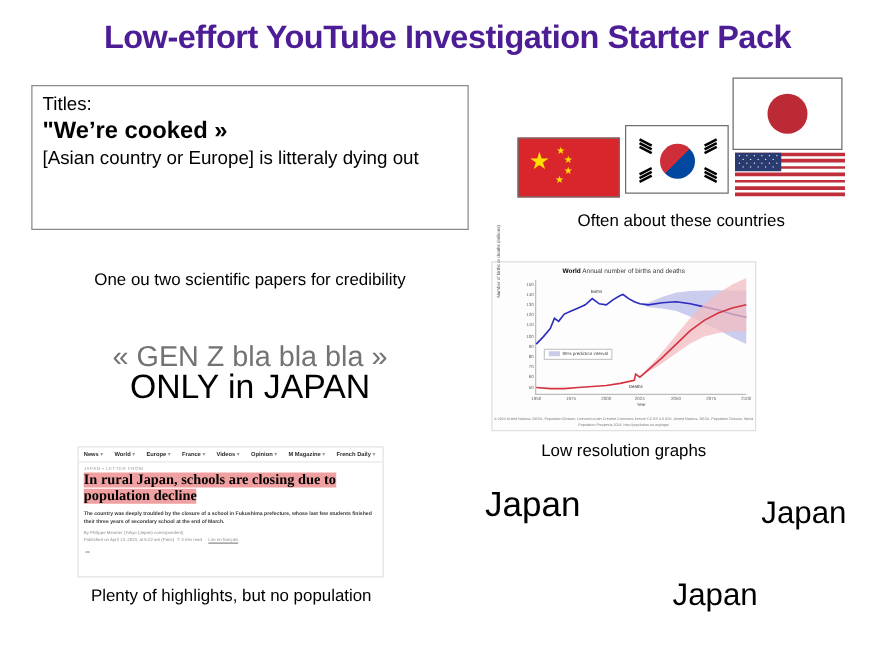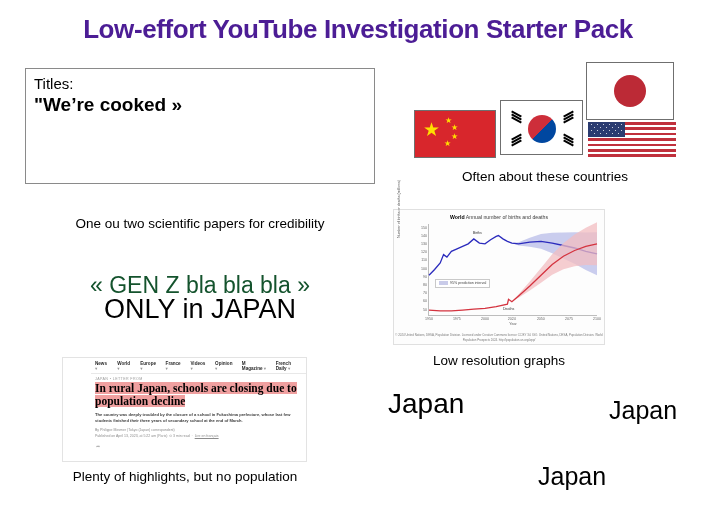--- a/index.html
+++ b/index.html
@@ -60,26 +60,26 @@
   .ytick{position:absolute;right:100%;margin-right:2px;font-size:3.6px;color:#666;transform:translateY(-50%);}
   .xtick{position:absolute;top:100%;margin-top:2px;font-size:3.6px;color:#666;transform:translateX(-50%);}
   #xlabel{position:absolute;left:50%;top:100%;margin-top:7px;transform:translateX(-50%);font-size:3.6px;color:#555;}
   #legend{position:absolute;left:6px;top:60%;border:.5px solid #c9c9c9;background:#fff;
     padding:1.5px 3px;font-size:3.6px;color:#444;display:flex;align-items:center;gap:2px;white-space:nowrap;}
   #legend .sw{width:9px;height:4px;background:#c9cbe9;display:inline-block;}
   .serieslabel{position:absolute;font-size:3.6px;color:#333;}
   #graph-credit{position:absolute;left:0;bottom:2px;width:100%;text-align:center;font-size:2.9px;color:#7a7a7a;line-height:1.5;}
 
   
-  #genz{left:0;top:272px;width:400px;text-align:center;font-size:23px;color:#14532d;}
+  #genz{left:0;top:272px;width:400px;text-align:center;font-size:23px;color:#737373;}
   #onlyjapan{left:0;top:294px;width:400px;text-align:center;font-size:27px;font-weight:normal;}
 
   
   #article{left:62px;top:357px;width:245px;height:105px;background:#fff;
-    border:1px solid #e3e3e3;box-sizing:border-box;overflow:hidden;filter:blur(.2px);padding-left:28px;}
+    border:1px solid #e3e3e3;box-sizing:border-box;overflow:hidden;filter:blur(.2px);}
   #art-nav{display:flex;gap:9px;padding:3px 4px 2px 4px;font-size:4.6px;font-weight:bold;color:#2b2b2b;border-bottom:.5px solid #e8e8e8;}
   #art-nav span::after{content:" \25BE";font-weight:normal;color:#999;}
   #art-crumb{padding:3px 4px 1px 4px;font-size:3.6px;color:#9a9a9a;letter-spacing:.4px;}
   #art-headline{padding:0 4px;font-family:"Liberation Serif","DejaVu Serif",serif;font-weight:bold;font-size:11.5px;line-height:1.15;}
   #art-headline span{background:#f0a0a0;}
   #art-sub{padding:4px 4px 0 4px;font-size:4.1px;line-height:1.45;color:#3c3c3c;font-weight:bold;}
   #art-by{padding:4px 4px 0 4px;font-size:3.5px;color:#8c8c8c;line-height:1.6;}
   #art-by a{color:#8c8c8c;text-decoration:underline;}
   #art-share{padding:4px 4px 0 5px;font-size:5px;color:#b5b5b5;}
 
@@ -90,20 +90,21 @@
   #japan-3{left:538px;top:462px;font-size:25px;}
 </style>
 </head>
 <body>
 
 <div class="abs" id="page-title">Low-effort YouTube Investigation Starter Pack</div>
 
 <div class="abs" id="titles-box">
   <div class="ln">Titles:</div>
   <div class="ln bold">"We’re cooked »</div>
+  <div class="ln">[Asian country or Europe] is litteraly dying out</div>
 </div>
 <div class="abs caption" style="left:25px;top:216px;width:350px;">One ou two scientific papers for credibility</div>
 
 <div class="abs flag" id="flag-china">
   <span class="bigstar">★</span>
   <span class="sm s1">★</span>
   <span class="sm s2">★</span>
   <span class="sm s3">★</span>
   <span class="sm s4">★</span>
 </div>

